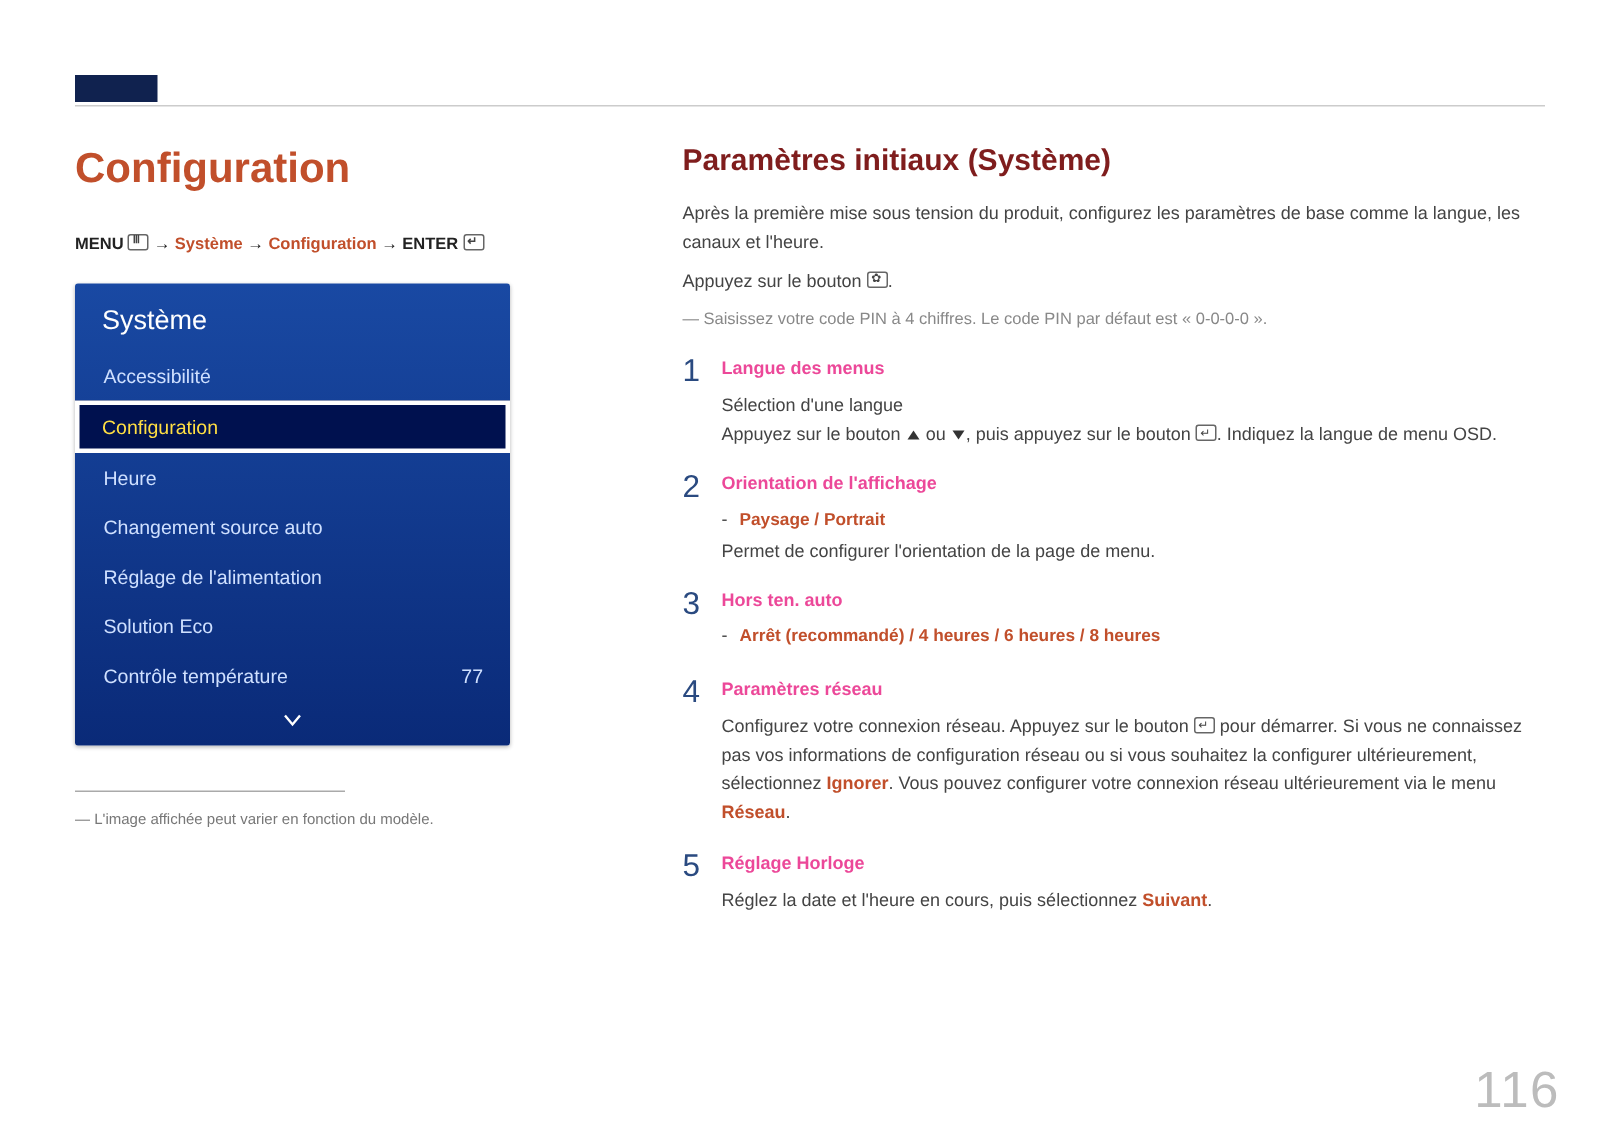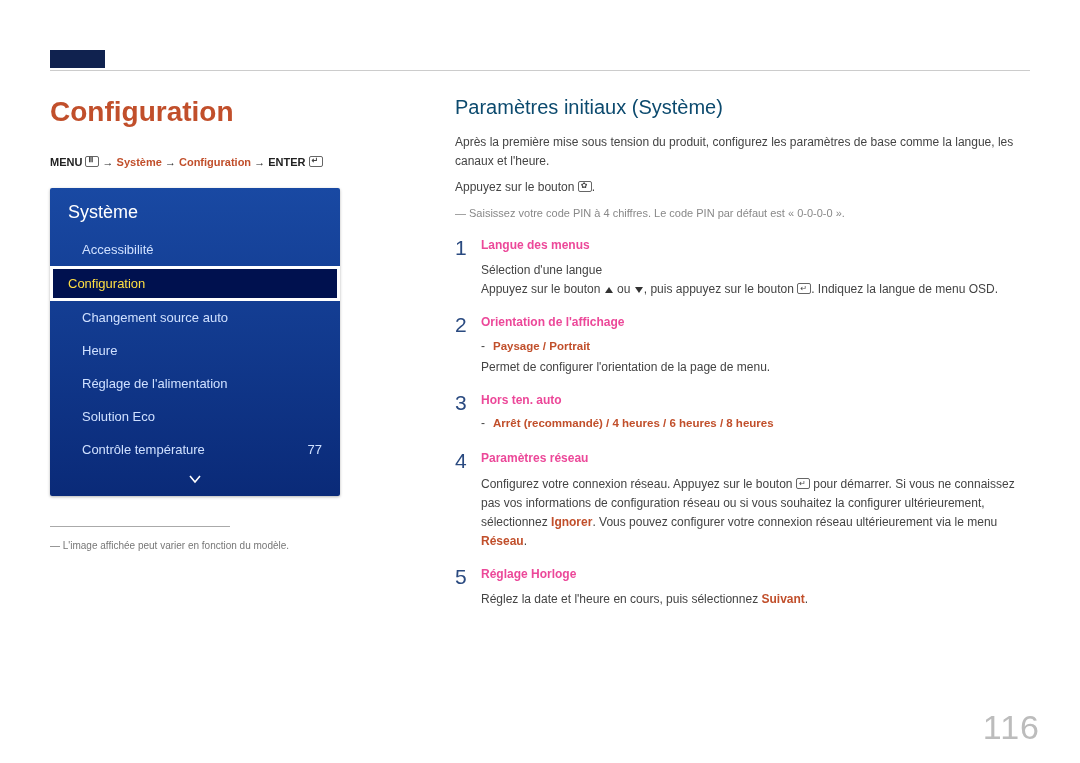--- a/index.html
+++ b/index.html
@@ -55,21 +55,21 @@
   }
   .menu-panel .title {
     color: #fff;
     font-size: 18px;
     padding: 0 18px 10px 18px;
     font-weight: 400;
   }
   .menu-item {
     color: #cfe0ff;
     font-size: 13px;
-    padding: 9px 32px;
+    padding: 9px 19px;
     position: relative;
   }
   .menu-item.selected {
     border: 3px solid #fff;
     background: #00114f;
     color: #ffdf43;
     padding: 7px 15px;
     font-weight: 500;
   }
   .menu-item .value {
@@ -96,22 +96,22 @@
     line-height: 1.4;
   }
   .right-col {
     position: absolute;
     left: 455px;
     top: 96px;
     width: 580px;
   }
   .right-col h2 {
     font-size: 20px;
-    font-weight: 400;
-    color: #0c4a6e;
+    font-weight: 700;
+    color: #7f1d1d;
     margin-bottom: 14px;
   }
   .intro {
     font-size: 12px;
     color: #444;
     line-height: 1.55;
     margin-bottom: 8px;
   }
   .note {
     font-size: 11px;
@@ -204,24 +204,24 @@
 
   <div class="menu-panel">
     <div class="title">Système</div>
     <div class="menu-item">
       <span>Accessibilité</span>
     </div>
     <div class="menu-item selected">
       <span>Configuration</span>
     </div>
     <div class="menu-item">
+      <span>Heure</span>
+    </div>
+    <div class="menu-item">
       <span>Changement source auto</span>
-    </div>
-    <div class="menu-item">
-      <span>Heure</span>
     </div>
     <div class="menu-item">
       <span>Réglage de l'alimentation</span>
     </div>
     <div class="menu-item">
       <span>Solution Eco</span>
     </div>
     <div class="menu-item">
       <span>Contrôle température</span>
       <span class="value">77</span>

